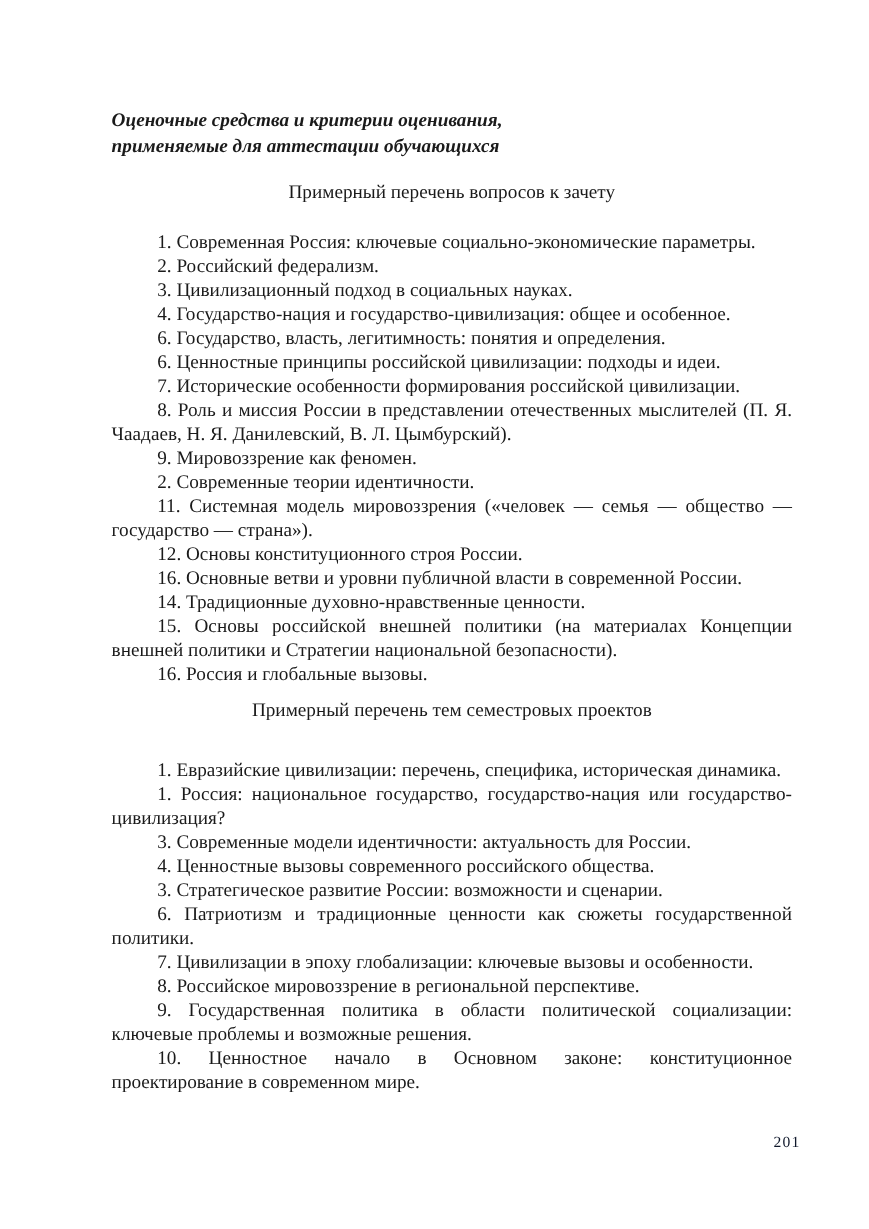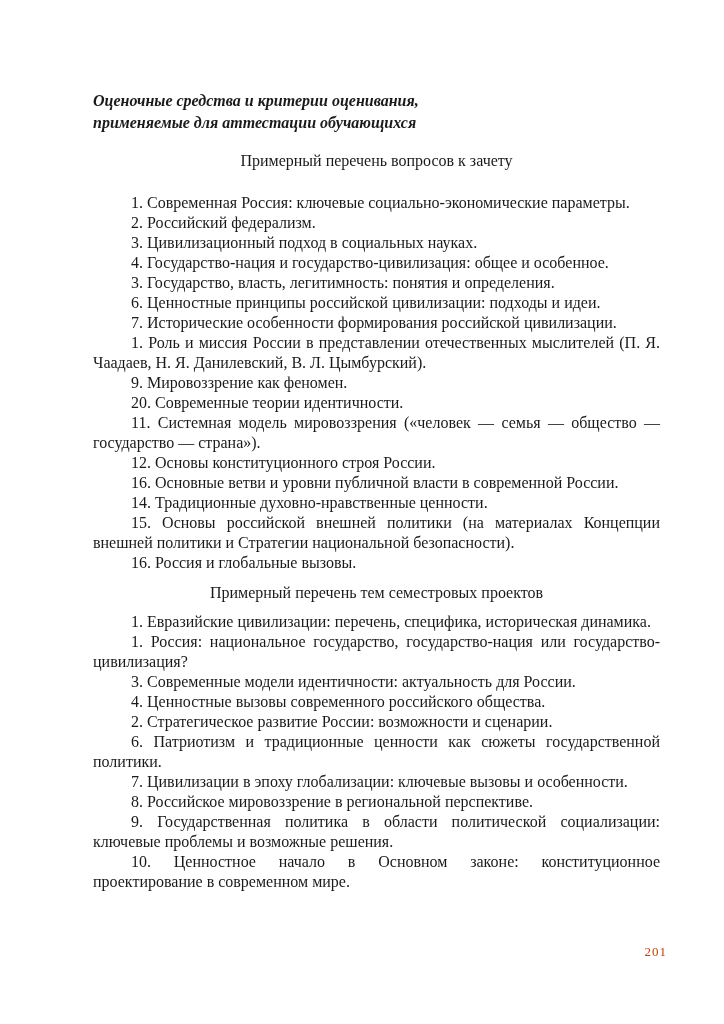--- a/index.html
+++ b/index.html
@@ -35,78 +35,78 @@
     font-size: 16px;
     line-height: 21px;
     margin: 0;
   }
   .heading-questions {
     margin-top: 16px;
     margin-bottom: 22px;
   }
   .heading-projects {
     margin-top: 9px;
-    margin-bottom: 9px;
+    margin-bottom: 30px;
   }
   .item-list p.list-item {
     margin: 0;
     font-size: 16px;
     line-height: 20px;
     text-align: justify;
     text-indent: 38px;
   }
   .page-number {
     position: absolute;
     top: 944px;
     right: 57px;
     font-size: 13px;
     letter-spacing: 1px;
-    color: #c2410c;
+    color: #0f172a;
   }
 </style>
 </head>
 <body>
 
 <div class="page">
   <div class="content">
 
     <div class="doc-title">
       <div>Оценочные средства и критерии оценивания,</div>
       <div>применяемые для аттестации обучающихся</div>
     </div>
 
     <h2 class="section-heading heading-questions">Примерный перечень вопросов к зачету</h2>
 
     <div class="item-list">
         <p class="list-item">1. Современная Россия: ключевые социально-экономические параметры.</p>
         <p class="list-item">2. Российский федерализм.</p>
         <p class="list-item">3. Цивилизационный подход в социальных науках.</p>
         <p class="list-item">4. Государство-нация и государство-цивилизация: общее и особенное.</p>
-        <p class="list-item">3. Государство, власть, легитимность: понятия и определения.</p>
+        <p class="list-item">6. Государство, власть, легитимность: понятия и определения.</p>
         <p class="list-item">6. Ценностные принципы российской цивилизации: подходы и идеи.</p>
         <p class="list-item">7. Исторические особенности формирования российской цивилизации.</p>
-        <p class="list-item">1. Роль и миссия России в представлении отечественных мыслителей (П. Я. Чаадаев, Н. Я. Данилевский, В. Л. Цымбурский).</p>
+        <p class="list-item">8. Роль и миссия России в представлении отечественных мыслителей (П. Я. Чаадаев, Н. Я. Данилевский, В. Л. Цымбурский).</p>
         <p class="list-item">9. Мировоззрение как феномен.</p>
-        <p class="list-item">20. Современные теории идентичности.</p>
+        <p class="list-item">2. Современные теории идентичности.</p>
         <p class="list-item">11. Системная модель мировоззрения («человек — семья — общество — государство — страна»).</p>
         <p class="list-item">12. Основы конституционного строя России.</p>
         <p class="list-item">16. Основные ветви и уровни публичной власти в современной России.</p>
         <p class="list-item">14. Традиционные духовно-нравственные ценности.</p>
         <p class="list-item">15. Основы российской внешней политики (на материалах Концепции внешней политики и Стратегии национальной безопасности).</p>
         <p class="list-item">16. Россия и глобальные вызовы.</p>
       </div>
 
     <h2 class="section-heading heading-projects">Примерный перечень тем семестровых проектов</h2>
 
     <div class="item-list">
         <p class="list-item">1. Евразийские цивилизации: перечень, специфика, историческая динамика.</p>
         <p class="list-item">1. Россия: национальное государство, государство-нация или государство-цивилизация?</p>
         <p class="list-item">3. Современные модели идентичности: актуальность для России.</p>
         <p class="list-item">4. Ценностные вызовы современного российского общества.</p>
-        <p class="list-item">2. Стратегическое развитие России: возможности и сценарии.</p>
+        <p class="list-item">3. Стратегическое развитие России: возможности и сценарии.</p>
         <p class="list-item">6. Патриотизм и традиционные ценности как сюжеты государственной политики.</p>
         <p class="list-item">7. Цивилизации в эпоху глобализации: ключевые вызовы и особенности.</p>
         <p class="list-item">8. Российское мировоззрение в региональной перспективе.</p>
         <p class="list-item">9. Государственная политика в области политической социализации: ключевые проблемы и возможные решения.</p>
         <p class="list-item">10. Ценностное начало в Основном законе: конституционное проектирование в современном мире.</p>
       </div>
 
   </div>
 
   <div class="page-number">201</div>

